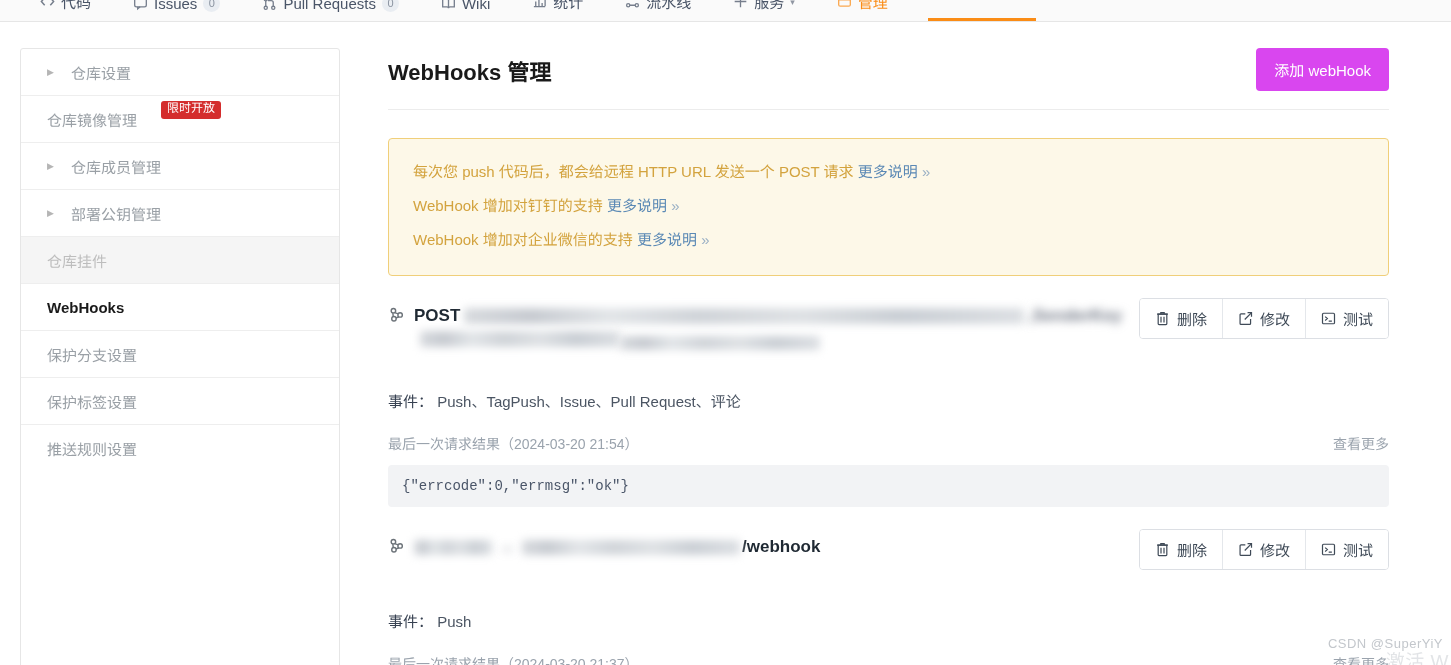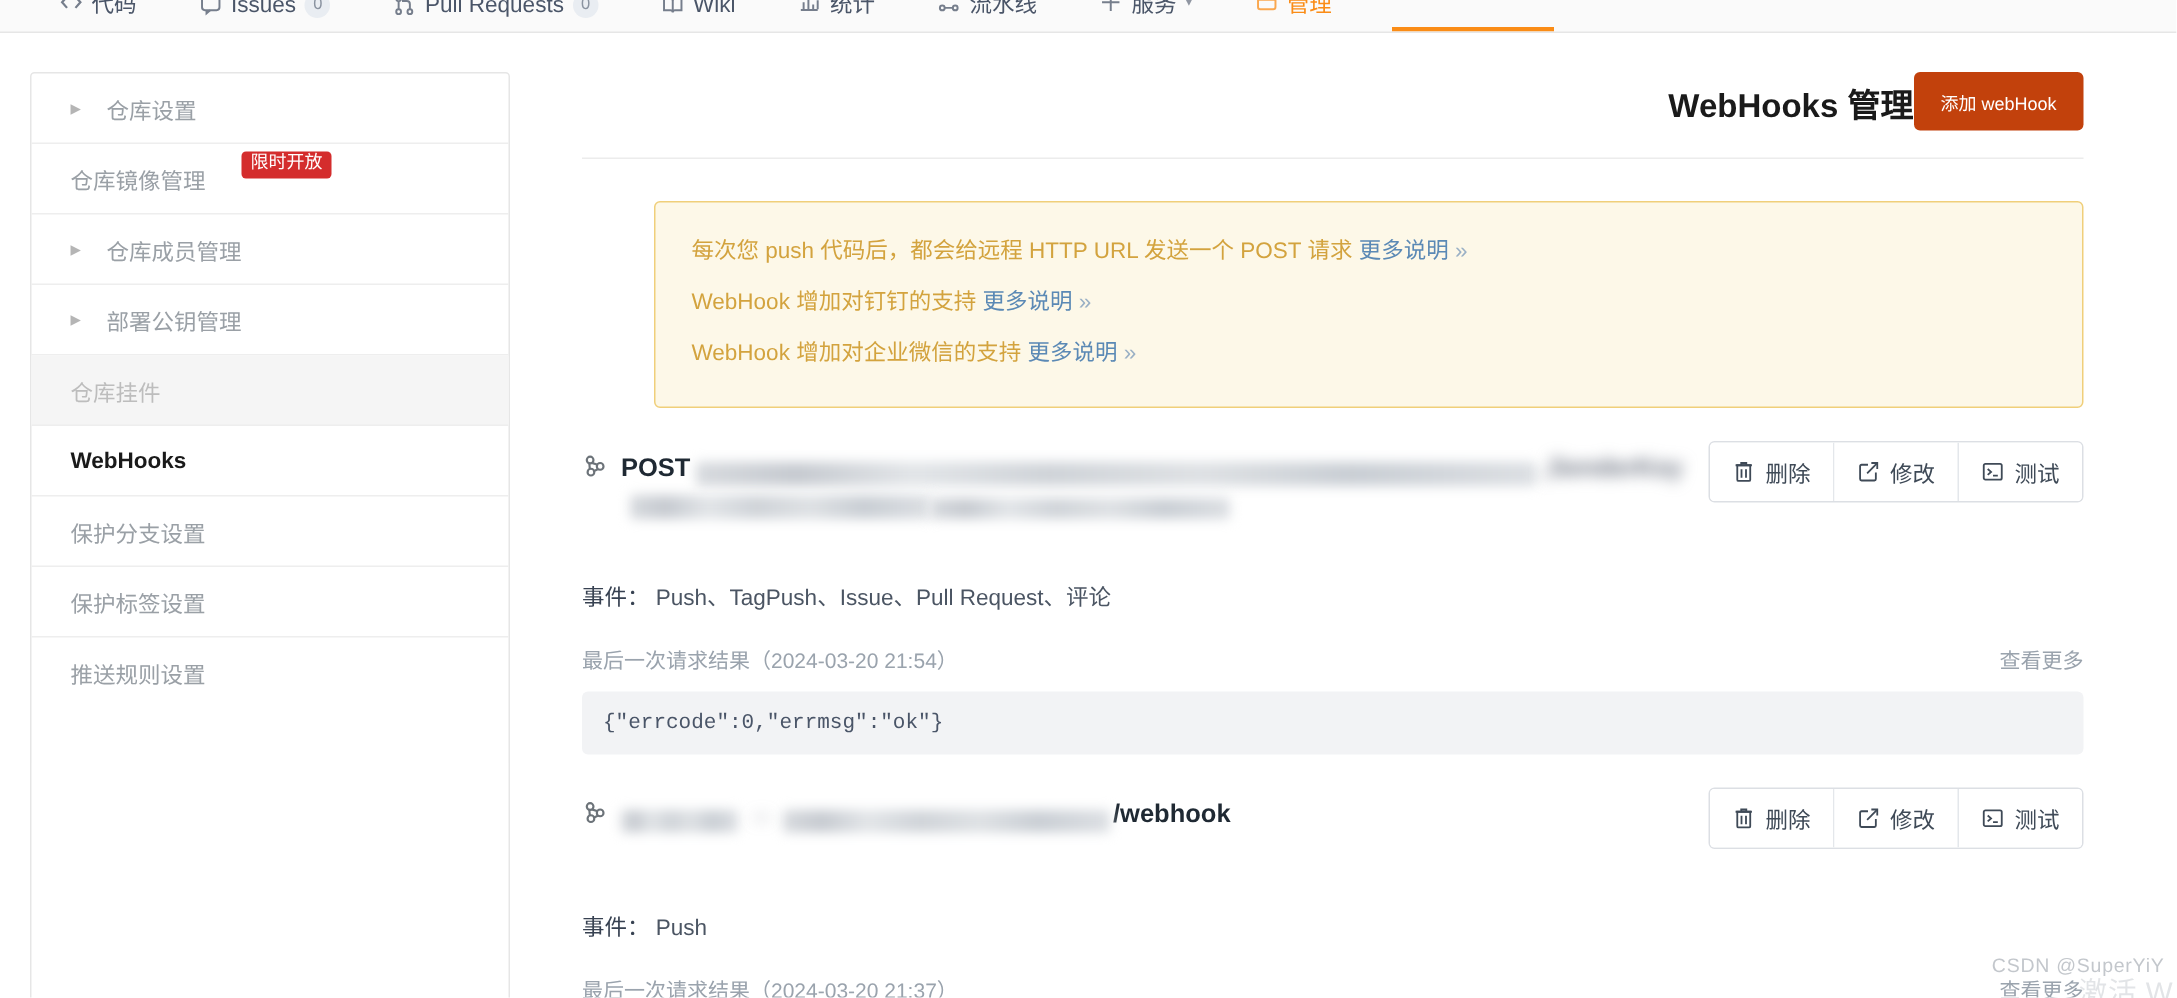--- a/index.html
+++ b/index.html
@@ -92,60 +92,59 @@
     font-size: 12px;
     line-height: 1;
     padding: 1px 6px 5px;
     border-radius: 3px;
     white-space: nowrap;
   }
 
   
   .main { flex: 1; padding: 0 62px 0 48px; min-width: 0; }
   .main-head {
-    display: flex; align-items: center; justify-content: flex-end;
+    display: flex; align-items: center; justify-content: space-between;
     padding-bottom: 18px;
     border-bottom: 1px solid #ececec;
   }
   .page-title { font-size: 22px; font-weight: bold; color: #1a1a1a; margin: 0; }
   .btn-add {
-    background: #c2410c;
+    background: #d946ef;
     color: #fff;
     border: none;
     border-radius: 4px;
-    font-size: 12px;
+    font-size: 15px;
     padding: 11px 18px;
     cursor: pointer;
     font-family: inherit;
     white-space: nowrap;
   }
 
   .notice {
     margin-top: 28px;
     background: #fdf8e8;
     border: 1px solid #f0cf7a;
     border-radius: 4px;
     padding: 16px 24px 18px;
-    margin-left: 48px;
   }
   .notice-line { font-size: 15px; color: #d3a33e; line-height: 34px; white-space: nowrap; }
   .notice-line a { color: #5b89b5; text-decoration: none; }
   .notice-line a .chev { color: #9ab0c5; }
 
   
   .hook { padding-top: 22px; }
   .hook-top { display: flex; align-items: flex-start; justify-content: space-between; gap: 12px; }
   .hook-url {
     display: flex; align-items: flex-start; gap: 9px;
     font-size: 17px; font-weight: bold; color: #1f2933;
     min-width: 0; padding-top: 7px;
     position: relative;
   }
   .hook-icon { flex: 0 0 auto; margin-top: 1px; opacity: .65; }
-  .url-text { display: flex; flex-wrap: wrap; align-items: flex-end; gap: 0; line-height: 1.35; }
+  .url-text { display: flex; flex-wrap: wrap; align-items: center; gap: 0; line-height: 1.35; }
   .blur { filter: blur(5px); color: #6b7280; user-select: none; }
   .blur-block {
     display: inline-block;
     background: linear-gradient(90deg,#d7dade 0%,#c6cad0 12%,#e2e5e8 26%,#cfd3d8 42%,#dee1e4 60%,#c9ced4 78%,#dcdfe3 100%);
     filter: blur(4px);
     border-radius: 2px;
     vertical-align: middle;
   }
 
   .actions { display: flex; flex: 0 0 auto; border: 1px solid #dcdfe4; border-radius: 4px; overflow: hidden; background: #fff; }

